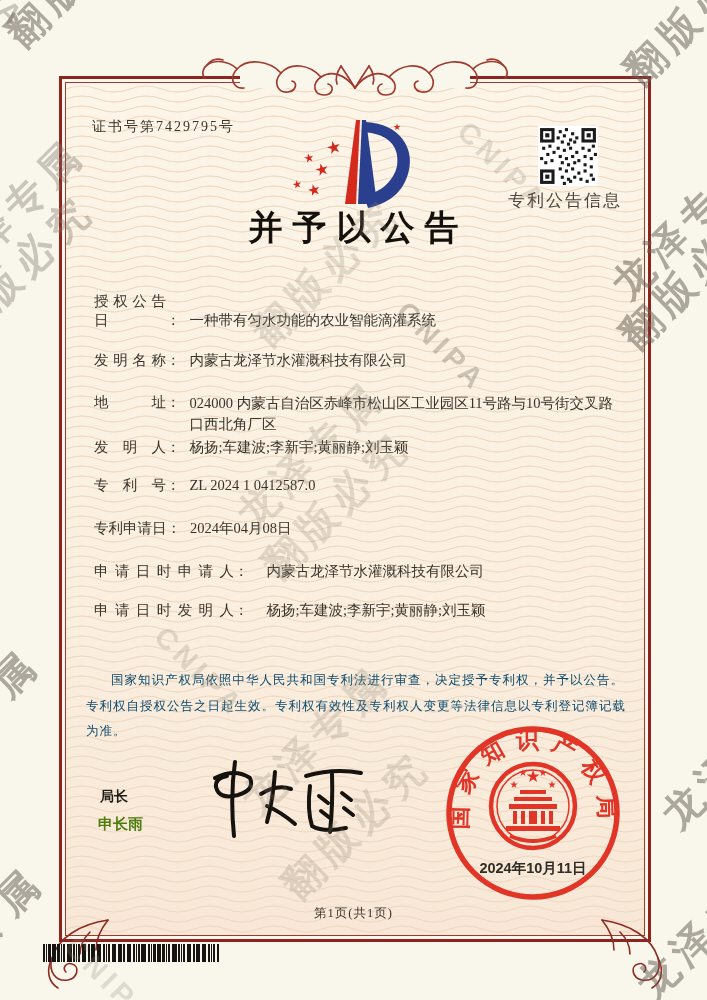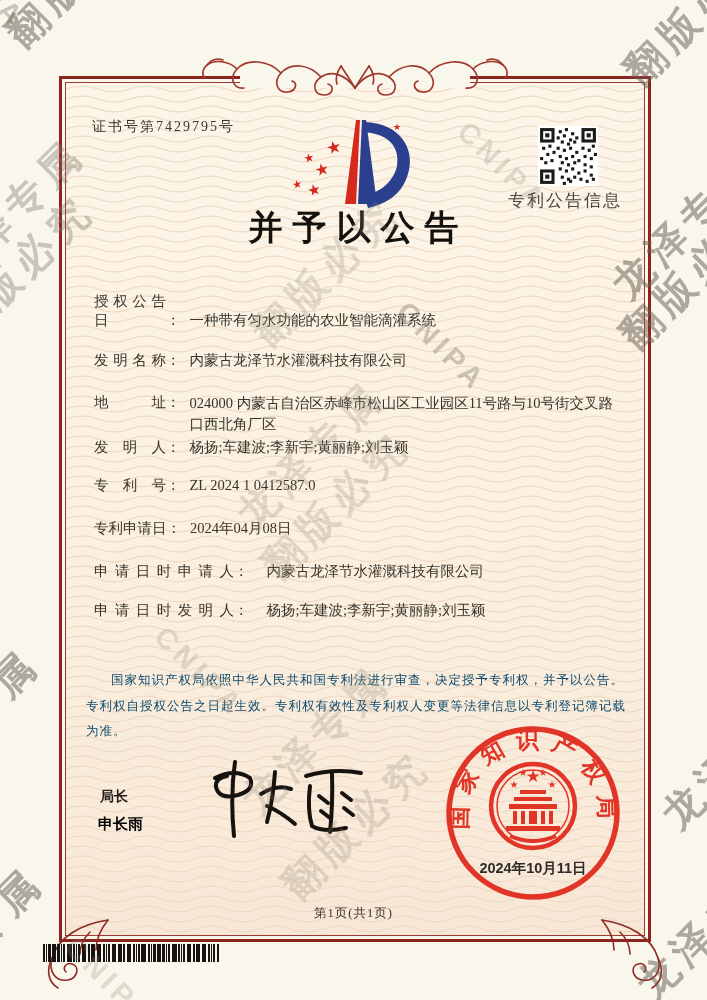--- a/index.html
+++ b/index.html
@@ -29,21 +29,21 @@
   .val{margin-left:9px;}
   .val.wide{display:inline-block;width:424px;vertical-align:top;line-height:1.48;}
   .c2{position:absolute;left:273px;top:0;white-space:nowrap;}
   
   #declaration{position:absolute;left:86px;top:668px;width:540px;font-size:12.5px;
     line-height:2.05;letter-spacing:1px;text-indent:2em;color:#0c4a6e;}
   
   #signer-title{position:absolute;left:100px;top:788px;font-size:14px;font-weight:bold;
     font-family:"Liberation Sans","DejaVu Sans",sans-serif;color:#211d17;}
   #signer-name{position:absolute;left:98px;top:815px;font-size:15px;font-weight:bold;
-    font-family:"Liberation Sans","DejaVu Sans",sans-serif;color:#000000;}
+    font-family:"Liberation Sans","DejaVu Sans",sans-serif;color:#4d7c0f;}
   
   #footer-page{position:absolute;left:0;top:905px;width:707px;text-align:center;
     font-size:12.5px;color:#39342b;letter-spacing:1px;}
   
   #barcode{position:absolute;left:43px;top:944px;width:176px;height:18px;
     background:
       repeating-linear-gradient(90deg,#161412 0 2px,transparent 2px 5px),
       repeating-linear-gradient(90deg,#161412 0 1px,transparent 1px 7px),
       repeating-linear-gradient(90deg,#161412 0 1px,transparent 1px 3px);}
   

